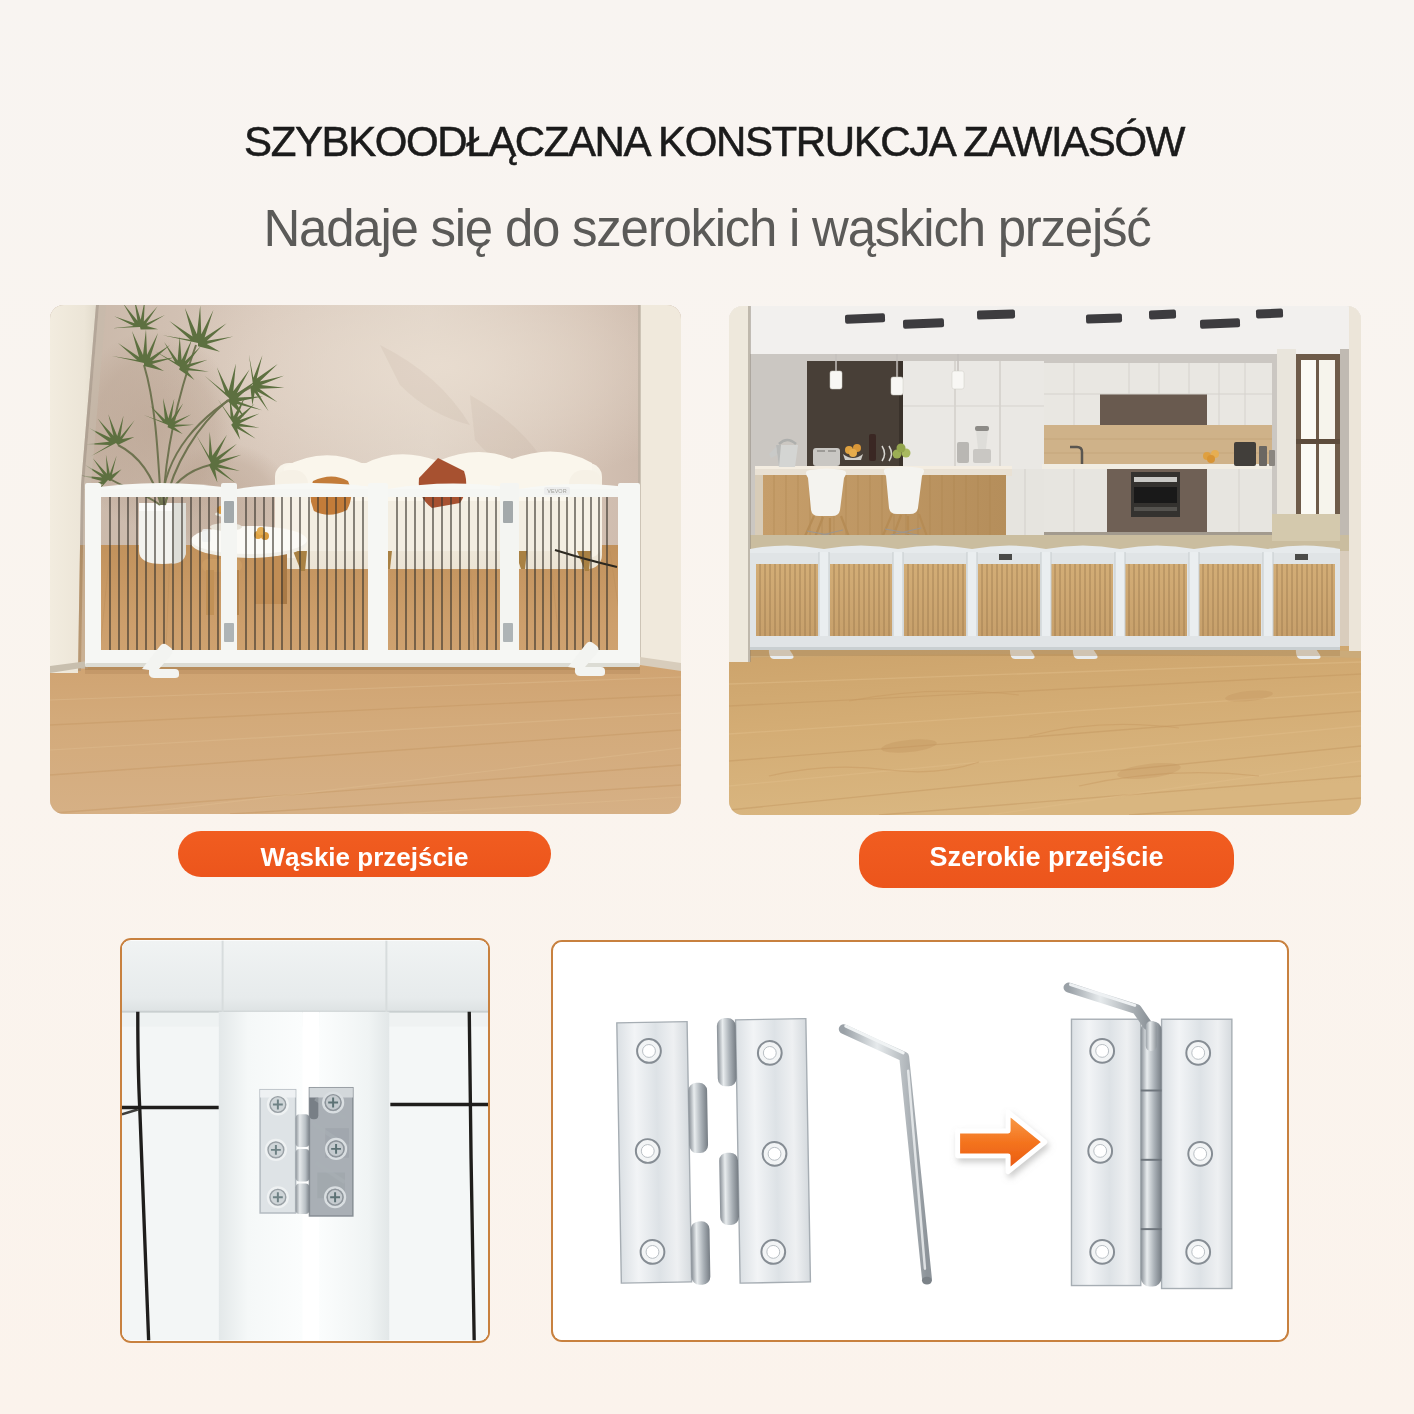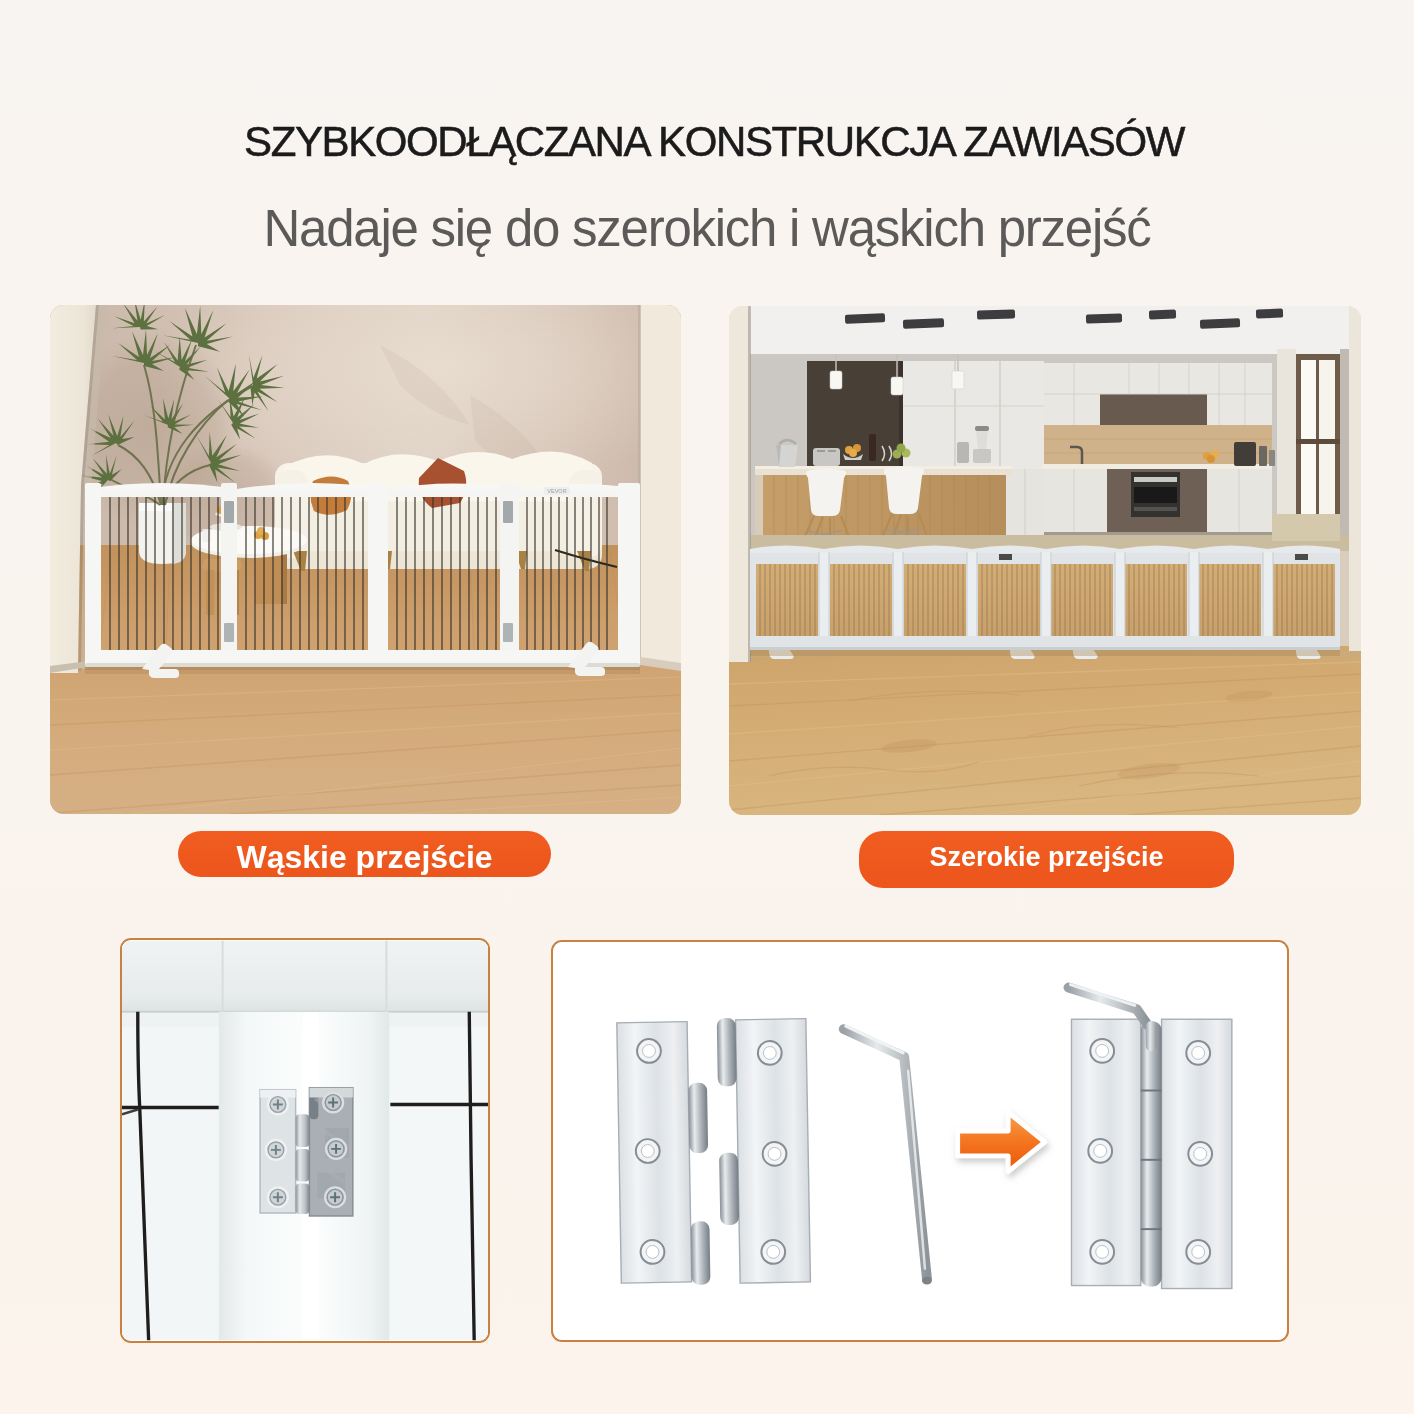--- a/index.html
+++ b/index.html
@@ -553,21 +553,21 @@
 <rect x="21" y="330" width="590" height="14" fill="#e0e4e6"></rect>
 <rect x="21" y="341" width="590" height="3" fill="#c9cfd1"></rect>
 <rect x="21" y="344" width="590" height="6" fill="#a9814f" opacity="0.38"></rect>
 
 <rect x="270" y="248" width="13" height="6" fill="#4a4a48"></rect>
 <rect x="566" y="248" width="13" height="6" fill="#4a4a48"></rect>
 </g>
 </svg>
 </div>
 
-<div class="abs" style="left:178px;top:831px;width:373px;height:46px;border-radius:23px;background:linear-gradient(180deg,#f15d20,#ec551c);color:#fff;font-weight:bold;font-size:32px;text-align:center;line-height:52px;">Wąskie przejście</div>
+<div class="abs" style="left:178px;top:831px;width:373px;height:46px;border-radius:23px;background:linear-gradient(180deg,#f15d20,#ec551c);color:#fff;font-weight:bold;font-size:26px;text-align:center;line-height:52px;">Wąskie przejście</div>
 
 <div class="abs" style="left:859px;top:831px;width:375px;height:57px;border-radius:24px;background:linear-gradient(180deg,#f15d20,#ec551c);color:#fff;font-weight:bold;font-size:27px;text-align:center;line-height:53px;">Szerokie przejście</div>
 
 <div class="abs" style="left:120px;top:938px;width:366px;height:401px;border:2px solid #c8813f;border-radius:11px;overflow:hidden;background:#fff;">
 <svg style="width:100%;height:100%;display:block" viewBox="0 0 371 405" xmlns="http://www.w3.org/2000/svg">
 <defs>
 <linearGradient id="bstileL" x1="0" y1="0" x2="1" y2="0">
 <stop offset="0" stop-color="#e3e8e9"></stop>
           <stop offset="0.35" stop-color="#f5f8f8"></stop>
           <stop offset="1" stop-color="#fbfdfd"></stop>

